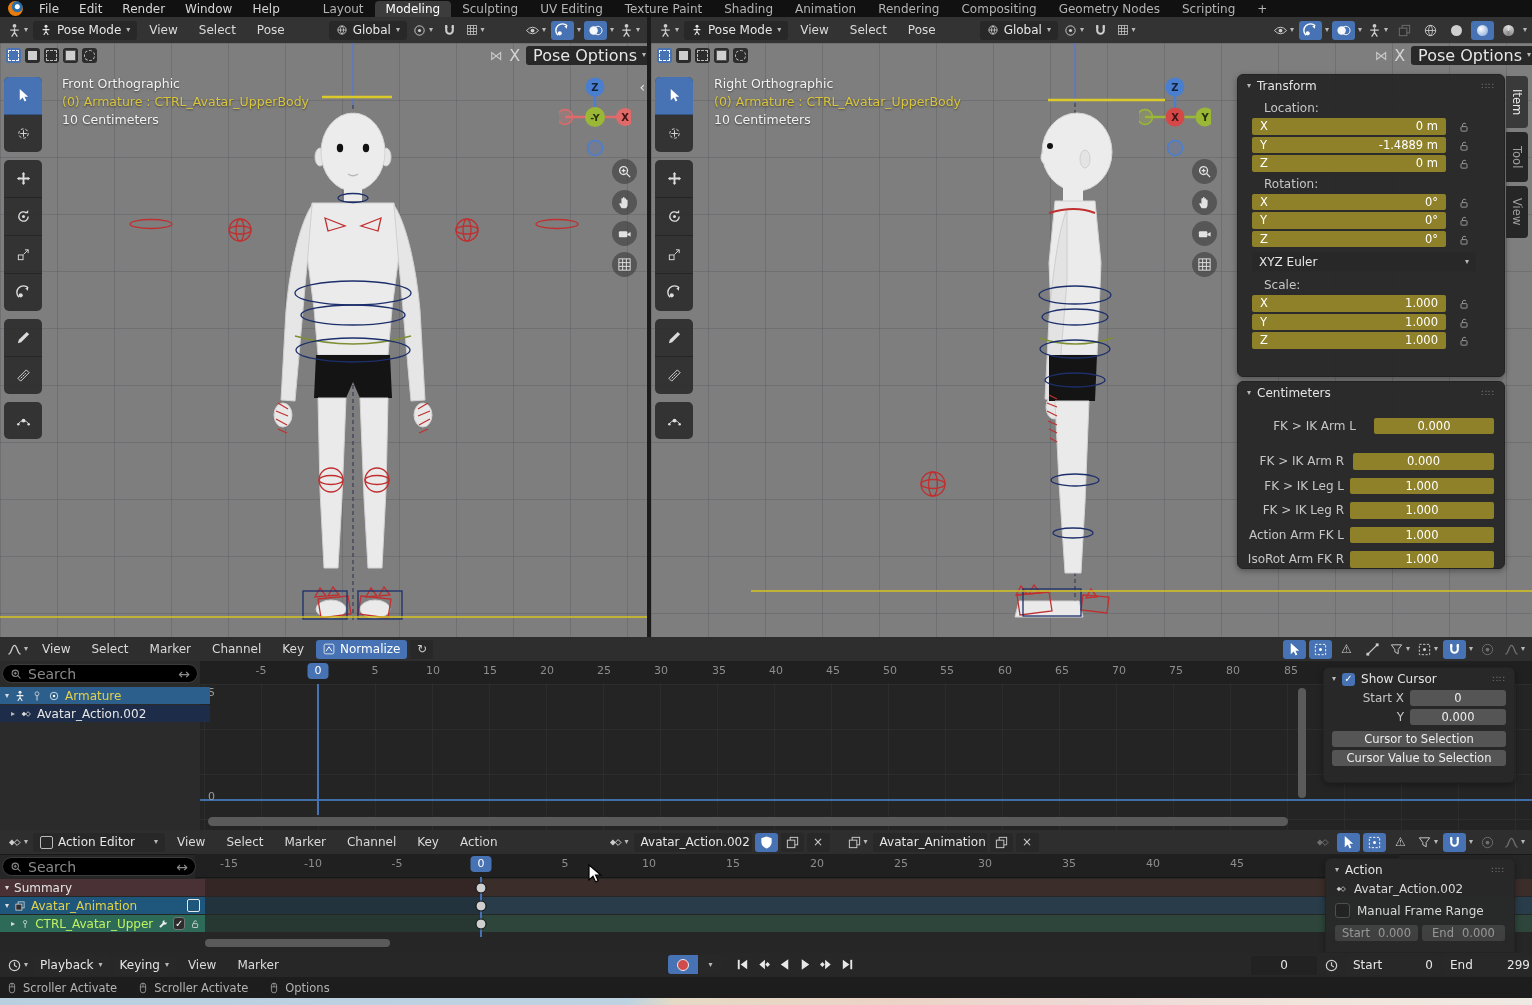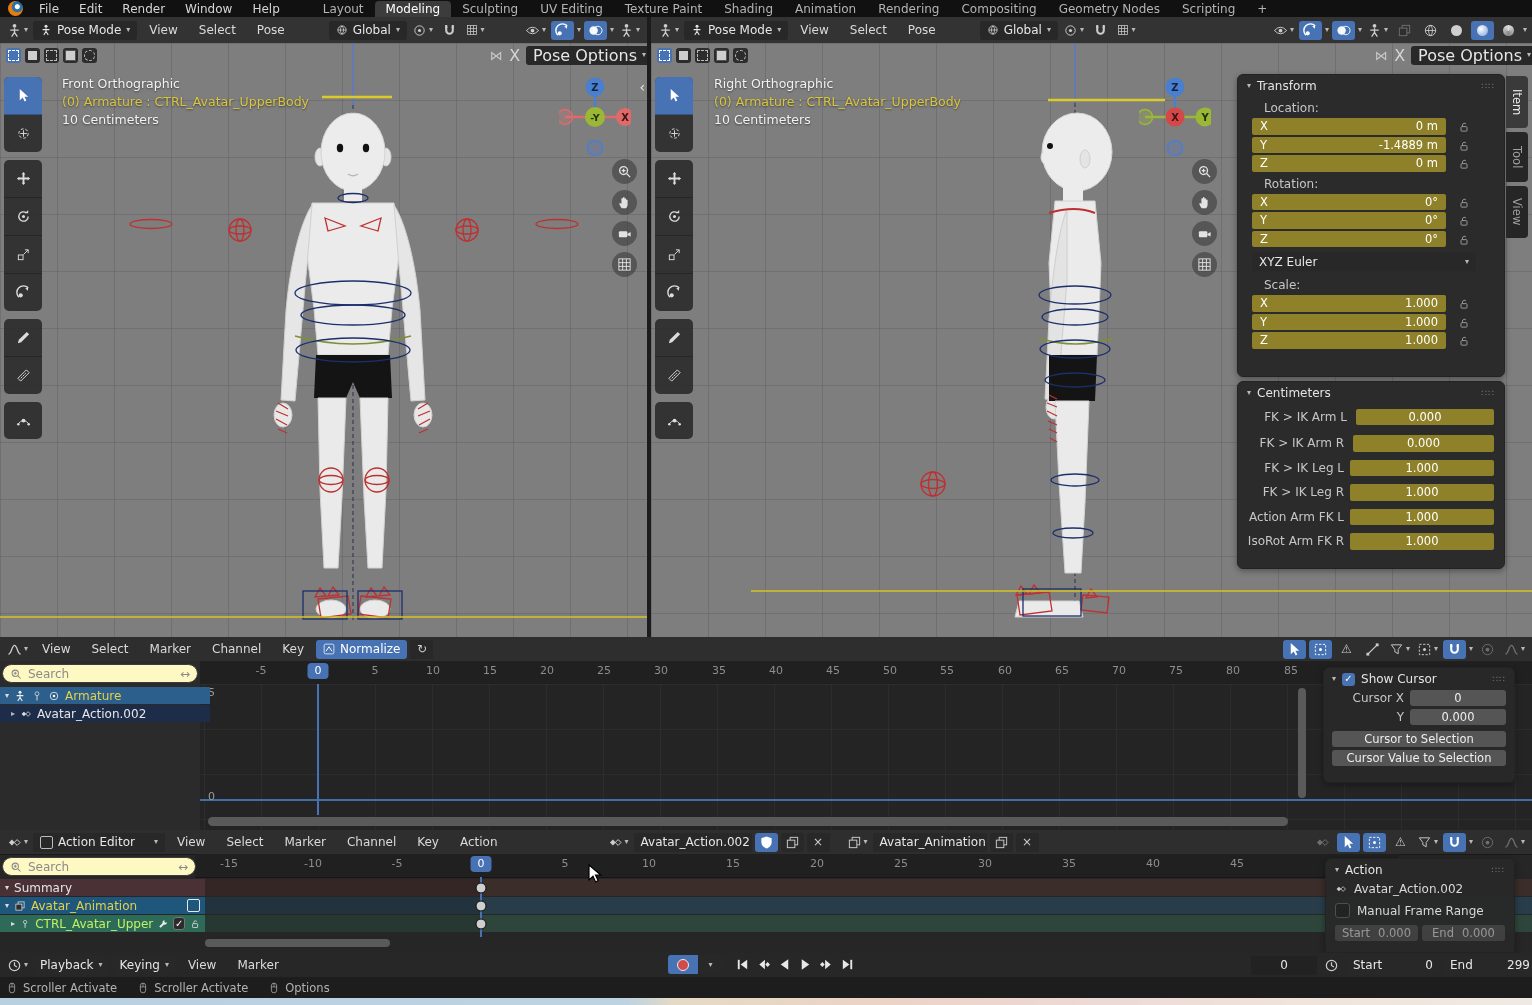--- a/index.html
+++ b/index.html
@@ -59,22 +59,22 @@
   .vtab.act{background:#3a3a3a;color:#e8e8e8}
   
   .ehdr{background:#2e2e2e;border-bottom:1px solid #191919;display:flex;align-items:center;font-size:12px}
   .ruler-bg{background:#202020;border-bottom:1px solid #161616}
   .rl{position:absolute;top:3px;transform:translateX(-50%);color:#8d8d8d;font-size:11px}
   .cf{position:absolute;top:2px;transform:translateX(-50%);background:#4772b3;color:#fff;font-size:11px;
       border-radius:4px;padding:0 7px;line-height:16px;z-index:4}
   .ph{position:absolute;width:2px;background:#4772b3;z-index:3}
   .kf{position:absolute;width:9px;height:9px;border-radius:50%;background:#cfcfcf;border:1px solid #0c0c0c;
       transform:translate(-50%,-50%);z-index:4}
-  .search{background:#fef9c3;border:1px solid #3b3b3b;border-radius:10px;height:17px;display:flex;align-items:center;
-          gap:6px;padding:0 7px;color:#8a8a8a;font-size:12px}
+  .search{background:#000000;border:1px solid #3b3b3b;border-radius:10px;height:17px;display:flex;align-items:center;
+          gap:6px;padding:0 7px;color:#8a8a8a;font-size:14px}
   .chanrow{position:absolute;display:flex;align-items:center;gap:5px;font-size:12px;padding:0 5px;overflow:hidden;white-space:nowrap}
   .gbtn{background:#555;border-radius:3px;display:flex;align-items:center;justify-content:center;color:#eee;font-size:11.5px;height:16px}
   .cb{width:13px;height:13px;border-radius:3px;background:#4772b3;color:#fff;font-size:10px;display:flex;
       align-items:center;justify-content:center;line-height:1}
   .cb.off{background:#232323;border:1px solid #4e4e4e}
   .mb{width:20px;height:19px;display:flex;align-items:center;justify-content:center;color:#e8e8e8}
   .scrollpill{position:absolute;background:#5a5a5a;border-radius:5px}
   .statustxt{color:#b2b2b2;font-size:11.5px;margin-right:20px;display:inline-flex;align-items:center;gap:5px}
 </style>
 </head>
@@ -855,21 +855,21 @@
   </div>
 
   <div class="panel" style="left:1237px;top:381px;width:266px;height:186px">
     <div class="ptitle">
         <span class="chv">▾</span>
       <span>Centimeters</span>
       <span class="grip sp">∷∷</span>
       </div>
     <div style="padding:4px 10px 0 6px">
       <div class="frow" style="gap:6px;margin-bottom:8px">
-          <span class="flabel" style="width:100px;text-align:right;margin:3px">FK &gt; IK Arm L</span>
+          <span class="flabel" style="width:100px;text-align:right;margin:12px">FK &gt; IK Arm L</span>
           <div class="ofield" style="flex:1;justify-content:center;margin:0">0.000</div>
         </div>
       <div class="frow" style="gap:9px;margin-bottom:8px">
           <span class="flabel" style="width:100px;text-align:right;margin:0">FK &gt; IK Arm R</span>
           <div class="ofield" style="flex:1;justify-content:center;margin:0">0.000</div>
         </div>
       <div class="frow" style="gap:6px;margin-bottom:8px">
           <span class="flabel" style="width:100px;text-align:right;margin:0">FK &gt; IK Leg L</span>
           <div class="ofield" style="flex:1;justify-content:center;margin:0">1.000</div>
         </div>
@@ -1025,21 +1025,21 @@
 
     <div class="panel" style="left:1323px;top:30px;width:190px;height:114px">
       <div class="ptitle" style="padding:4px 8px 2px 8px">
           <span class="chv">▾</span>
         <span class="cb">✓</span>
         <span>Show Cursor</span>
         <span class="grip sp">∷∷</span>
         </div>
       <div style="padding:2px 8px">
         <div class="frow" style="gap:6px;margin-bottom:3px">
-            <span class="flabel" style="width:72px;text-align:right;margin:0">Cursor X</span>
+            <span class="flabel" style="width:72px;text-align:right;margin:0">Start X</span>
             <div class="gbtn" style="flex:1">0</div>
           </div>
         <div class="frow" style="gap:6px;margin-bottom:6px">
             <span class="flabel" style="width:72px;text-align:right;margin:0">Y</span>
             <div class="gbtn" style="flex:1">0.000</div>
           </div>
         <div class="gbtn" style="margin-bottom:3px">Cursor to Selection</div>
         <div class="gbtn">Cursor Value to Selection</div>
       </div>
     </div>

